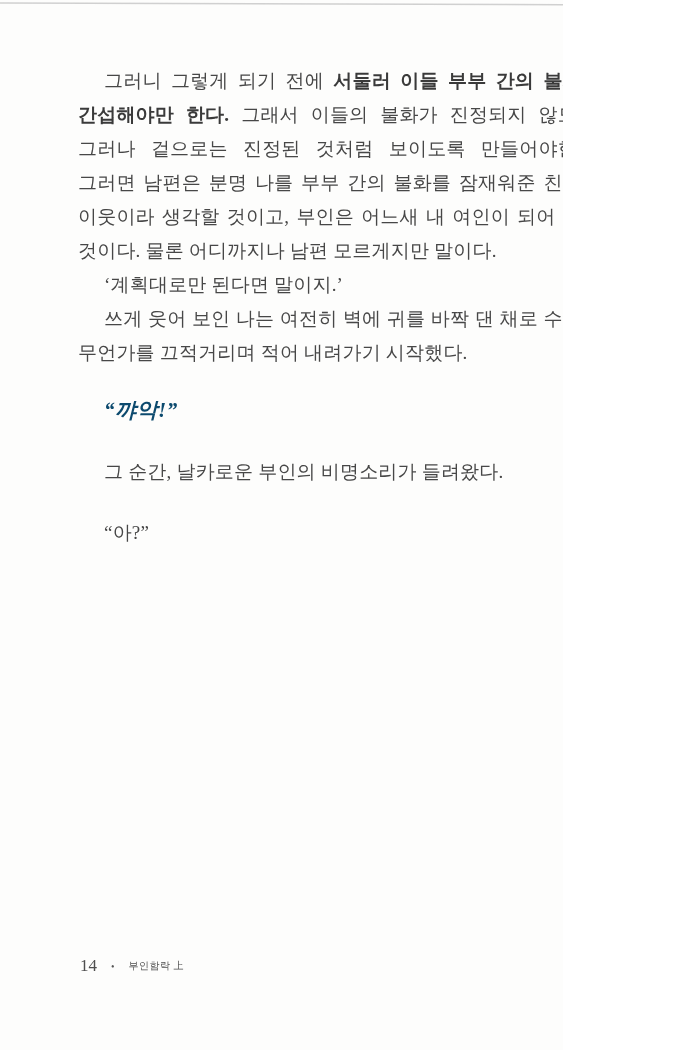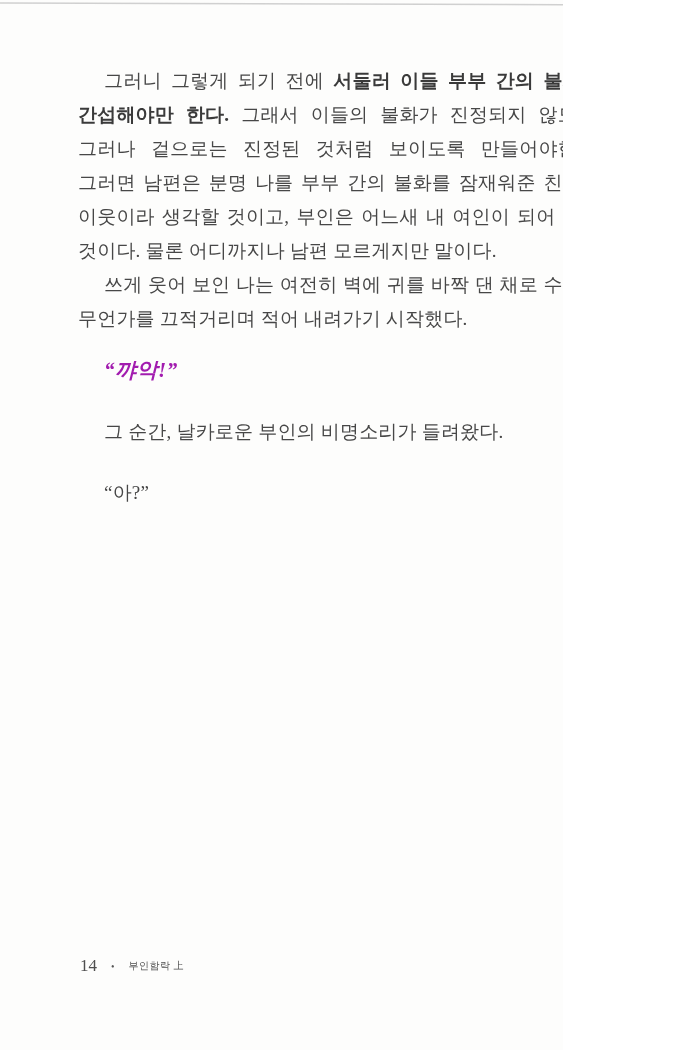--- a/index.html
+++ b/index.html
@@ -35,26 +35,26 @@
     line-height: 34px;
     text-align: justify;
     word-break: keep-all;
     letter-spacing: 0.2px;
   }
   .para .bold {
     font-weight: bold;
     color: #3a3a3a;
   }
   .scream {
-    margin-top: 17px;
+    margin-top: 23px;
     font-weight: bold;
     font-style: italic;
     font-size: 21px;
     letter-spacing: 0.5px;
-    color: #a21caf;
+    color: #0c4a6e;
     text-align: left;
   }
   .after-scream {
     margin-top: 28px;
   }
   .last-line {
     margin-top: 27px;
     text-align: left;
   }
   .footer {
@@ -83,20 +83,21 @@
 
   <svg class="scan-edges" width="677" height="1050" viewBox="0 0 677 1050">
     <path d="M0 3 L661 5" stroke="#cbcbcb" stroke-width="1.6" fill="none" opacity="0.9"></path>
     <path d="M661 5 C658.5 260 658 620 659.5 1002 C660 1018 665 1033 674 1043" stroke="#c8c8c8" stroke-width="1.6" fill="none" opacity="0.9"></path>
   </svg>
 
   <div class="text-block">
 
     <p class="para"><span>그러니 그렇게 되기 전에 </span><span class="bold">서둘러 이들 부부 간의 불화에 간섭해야만 한다.</span><span> 그래서 이들의 불화가 진정되지 않도록, 그러나 겉으로는 진정된 것처럼 보이도록 만들어야한다. 그러면 남편은 분명 나를 부부 간의 불화를 잠재워준 친절한 이웃이라 생각할 것이고, 부인은 어느새 내 여인이 되어 있을 것이다. 물론 어디까지나 남편 모르게지만 말이다.</span></p>
 
+    <p class="para">‘계획대로만 된다면 말이지.’</p>
 
     <p class="para">쓰게 웃어 보인 나는 여전히 벽에 귀를 바짝 댄 채로 수첩에 무언가를 끄적거리며 적어 내려가기 시작했다.</p>
 
 
 
 
     <p class="para scream">“꺄악!”</p>
 
     <p class="para after-scream">그 순간, 날카로운 부인의 비명소리가 들려왔다.</p>
 

